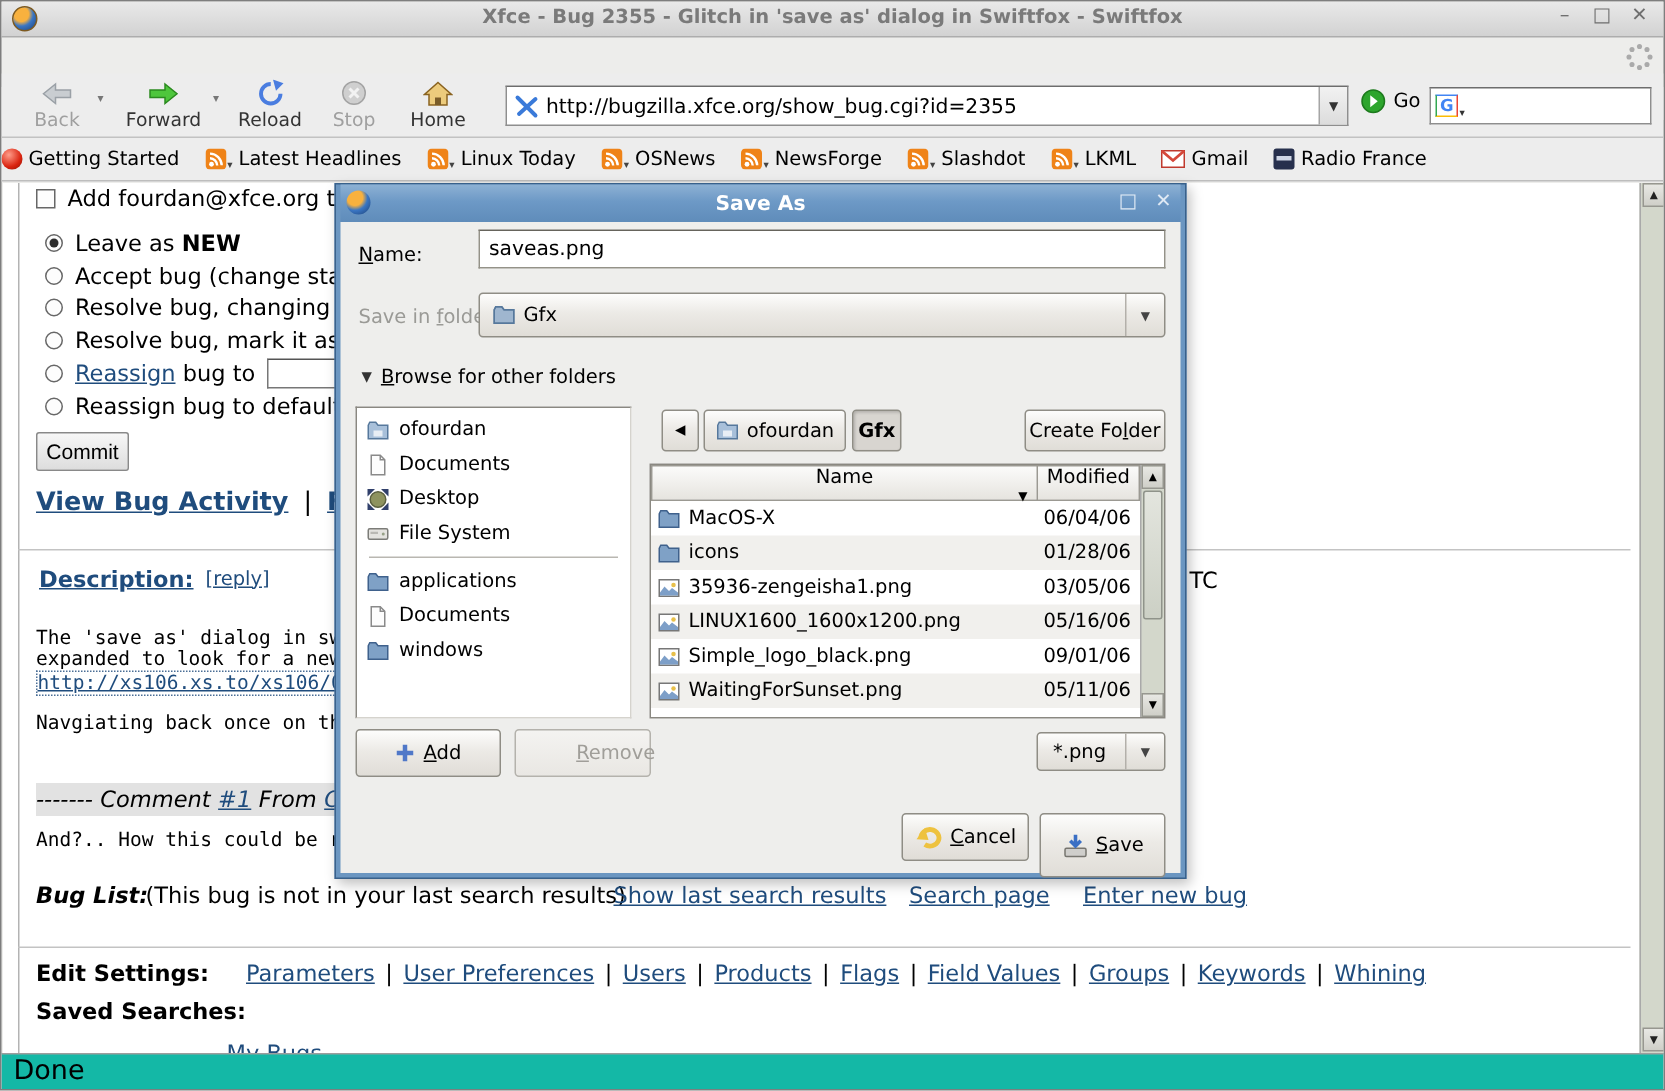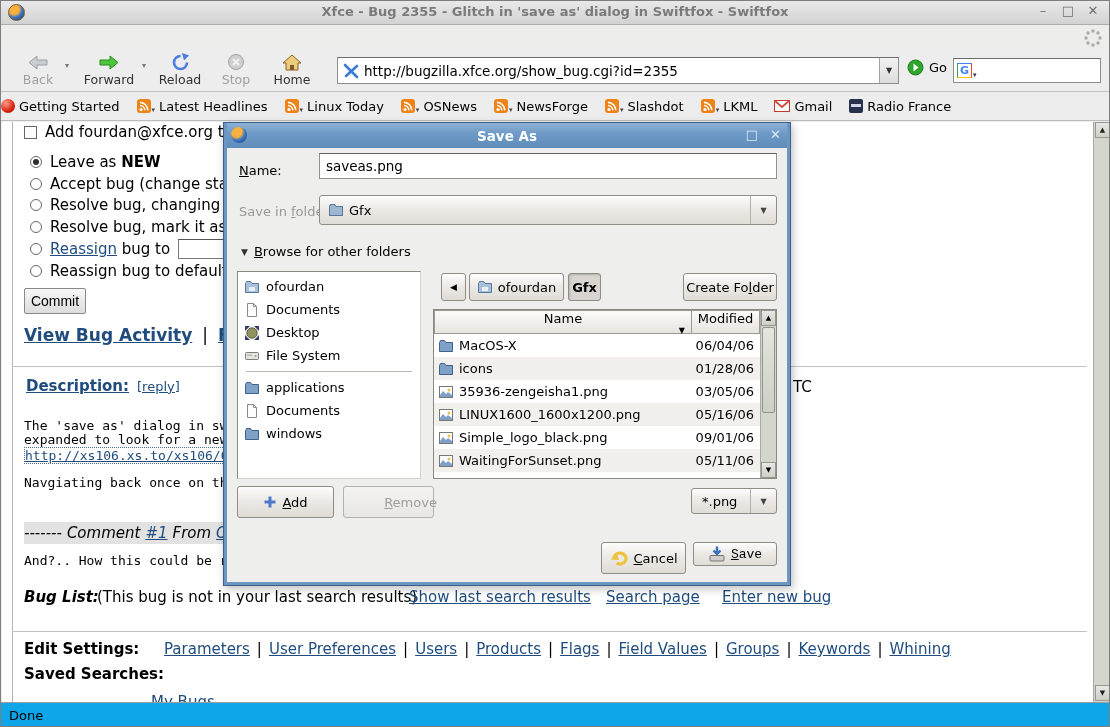--- a/index.html
+++ b/index.html
@@ -57,21 +57,21 @@
   .hr { position:absolute; left:10px; width:1075px; height:1px; background:#c3c3c3; }
   .mono { position:absolute; font-family:"DejaVu Sans Mono", monospace; font-size:13px; white-space:pre; }
   .strip { position:absolute; left:22px; top:400px; width:762px; height:22px; background:#e2e2e2; font-style:italic; font-size:15px; display:flex; align-items:center; gap:5px; white-space:nowrap; }
   .bold { font-weight:bold; }
 
   
   .scrollbar { left:1092px; top:121px; width:17px; height:580px; background:#d3d7cb; border-left:1px solid #a9a9a9; }
   .sbtn { position:absolute; left:1px; width:15px; height:16px; background:linear-gradient(#e8e8e4,#cfcfc8); border:1px solid #979790; font-size:7px; display:flex; align-items:center; justify-content:center; color:#222; }
 
   
-  .statusbar { left:0; top:701px; width:1108px; height:25px; background:#0ea5e9; border-top:1px solid #9d9d9d; display:flex; align-items:center; padding-left:8px; font-size:13px; }
+  .statusbar { left:0; top:701px; width:1108px; height:25px; background:#14b8a6; border-top:1px solid #9d9d9d; display:flex; padding-left:8px; font-size:18px; }
 
   
   .dialog { left:222px; top:121px; width:568px; height:464px; z-index:20; background:#6b96c1; border:1px solid #39618b; padding:0 3px 3px; box-shadow:2px 3px 8px rgba(0,0,0,.25); }
   .dtitle { position:relative; height:25px; background:linear-gradient(#8db1d4,#6d99c6 45%,#5f8cba); display:flex; align-items:center; }
   .dtitle .dtext { position:absolute; left:0; right:0; text-align:center; color:#fff; font-weight:bold; font-size:13.5px; }
   .dwb { position:absolute; right:6px; top:4px; display:flex; gap:12px; color:#dfe9f4; font-size:13px; font-weight:bold; }
   .dicon { position:absolute; left:4px; top:4px; width:16px; height:16px; border-radius:50%;
       background:radial-gradient(circle at 35% 30%, #f8b13e 0 34%, #3a76c4 55%, #1c3f72); }
   .dbody { position:relative; width:560px; height:434px; background:#eeeeec; font-size:13px; }
   .dlabel { position:absolute; }
@@ -585,21 +585,21 @@
         <span class="combo-arrow" style="margin-left:auto;">▼</span>
       </div>
 
       <div class="gbtn" style="left:374px;top:394px;width:85px;height:32px;">
         <svg width="19" height="16">
             <path d="M5 9 a6 5.5 0 1 1 2.5 4" fill="none" stroke="#eec23f" stroke-width="3.2"></path>
             <path d="M7.5 2 L2 9.5 l8 .5z" fill="#eec23f"></path>
           </svg>
         <span class="accel">Cancel</span>
       </div>
-      <div class="gbtn" style="left:466px;top:394px;width:84px;height:24px;font-family:Liberation Mono, monospace;">
+      <div class="gbtn" style="left:466px;top:394px;width:84px;height:43px;">
         <svg width="18" height="16">
             <rect x="2" y="9.5" width="14" height="5.5" rx="1" fill="#cfcecb" stroke="#77756f"></rect>
             <path d="M9 0.5 v6 M5.5 4.5 L9 8 l3.5-3.5" stroke="#3a6fc4" stroke-width="2.4" fill="none"></path>
           </svg>
         <span class="accel">Save</span>
       </div>
 
     </div>
   </div>
 

